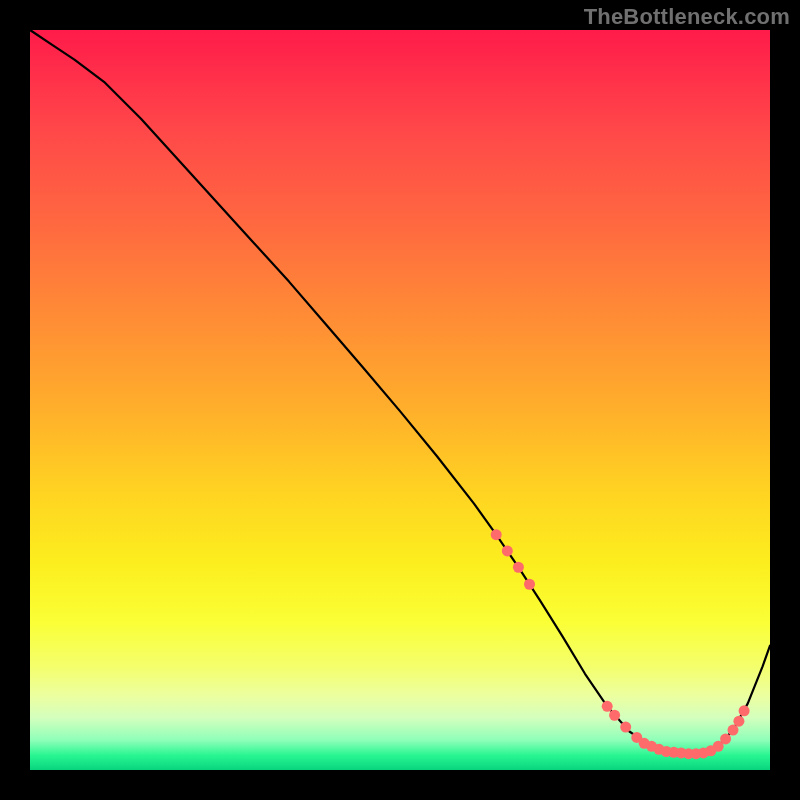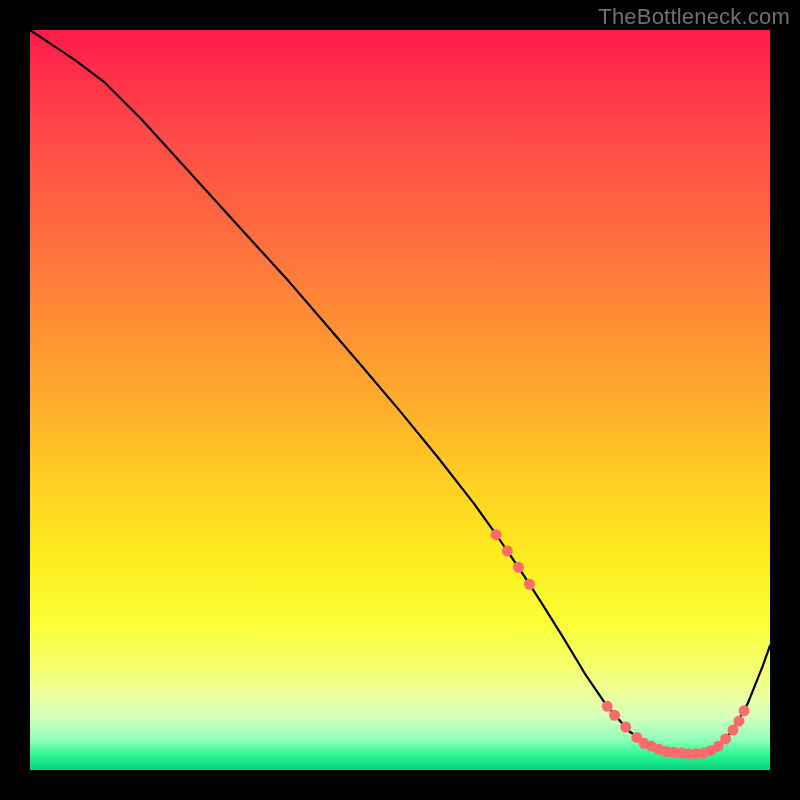--- a/index.html
+++ b/index.html
@@ -11,21 +11,21 @@
     background: #000;
   }
   .watermark {
     position: absolute;
     top: 4px;
     right: 10px;
     color: #707070;
     font-family: Arial, Helvetica, sans-serif;
     font-size: 22px;
     letter-spacing: 0.2px;
-    font-weight: 400;
+    font-weight: 700;
   }
   .plot {
     position: absolute;
     left: 30px;
     top: 30px;
     width: 740px;
     height: 740px;
   }
   
   .grad {

